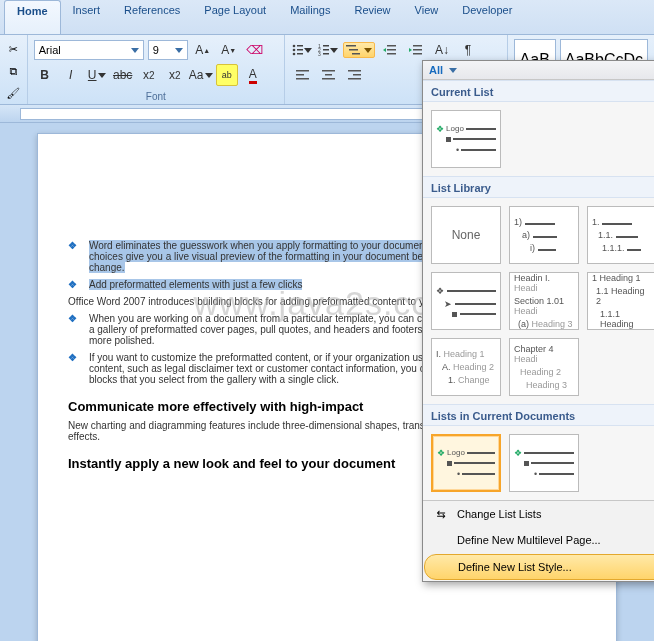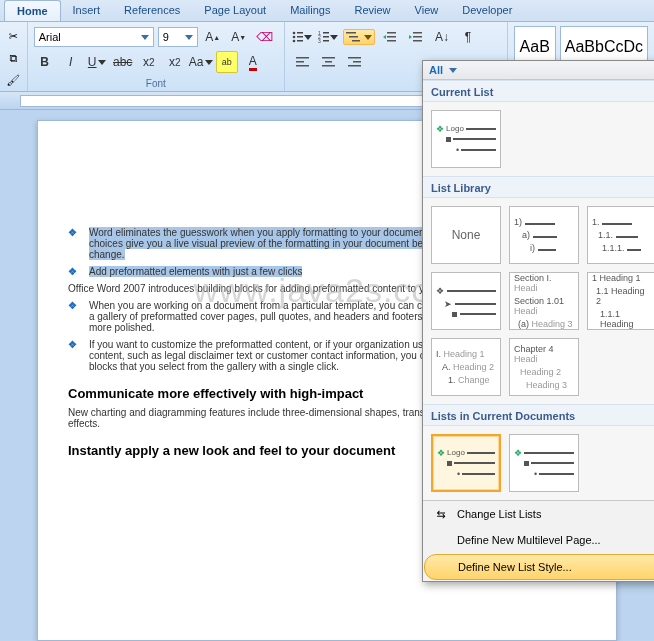--- a/index.html
+++ b/index.html
@@ -10,21 +10,21 @@
     width: 654px;
     height: 641px;
     overflow: hidden;
     position: relative;
   }
   
   .tabs {
     display: flex;
     background: linear-gradient(#dbe8f7,#cfe0f4);
     border-bottom: 1px solid #9db8d9;
-    height: 22px;
+    height: 35px;
     padding-left: 4px;
   }
   .tab { padding: 4px 12px; color: #1a4e8a; cursor: default; }
   .tab.active {
     background: linear-gradient(#f3f8ff,#e6f0fb);
     border: 1px solid #9db8d9;
     border-bottom: none;
     border-radius: 3px 3px 0 0;
     font-weight: bold;
     color: #1a4e8a;
@@ -47,21 +47,21 @@
     width: 260px;
     display: flex; flex-direction: column;
     padding: 4px 6px 0 6px;
   }
   .row { display:flex; gap:4px; align-items:center; margin-bottom:3px; }
   .combo {
     background:#fff; border:1px solid #9db8d9; height:20px;
     display:flex; align-items:center; padding:0 4px; font-size:11px;
     justify-content: space-between;
   }
-  .combo.font { width:120px; }
+  .combo.font { width:110px; }
   .combo.size { width:40px; }
   .ribbtn {
     width:22px; height:22px;
     border:1px solid transparent;
     display:flex; align-items:center; justify-content:center;
     font-size:12px; color:#333;
     border-radius:2px;
   }
   .ribbtn.bold{font-weight:bold;}
   .ribbtn.ital{font-style:italic;}
@@ -401,21 +401,21 @@
       <div style="display:flex;align-items:center;gap:3px;margin-left:8px">
           <span>➤</span>
           <div class="hl" style="flex:1"></div>
         </div>
       <div style="display:flex;align-items:center;gap:3px;margin-left:16px">
           <span style="width:5px;height:5px;background:#555"></span>
           <div class="hl" style="flex:1"></div>
         </div>
     </div>
     <div class="thumb">
-      <div><span>Section I.</span> <span style="color:#999">Headi</span></div>
+      <div><span>Headin I.</span> <span style="color:#999">Headi</span></div>
       <div><span>Section 1.01</span> <span style="color:#999">Headi</span></div>
       <div style="margin-left:4px"><span>(a)</span> <span style="color:#999">Heading 3</span></div>
     </div>
     <div class="thumb">
       <div><span>1 Heading 1</span></div>
       <div style="margin-left:4px"><span>1.1 Heading 2</span></div>
       <div style="margin-left:8px"><span>1.1.1 Heading</span></div>
     </div>
     <div class="thumb">
       <div><span>I.</span> <span style="color:#999">Heading 1</span></div>

